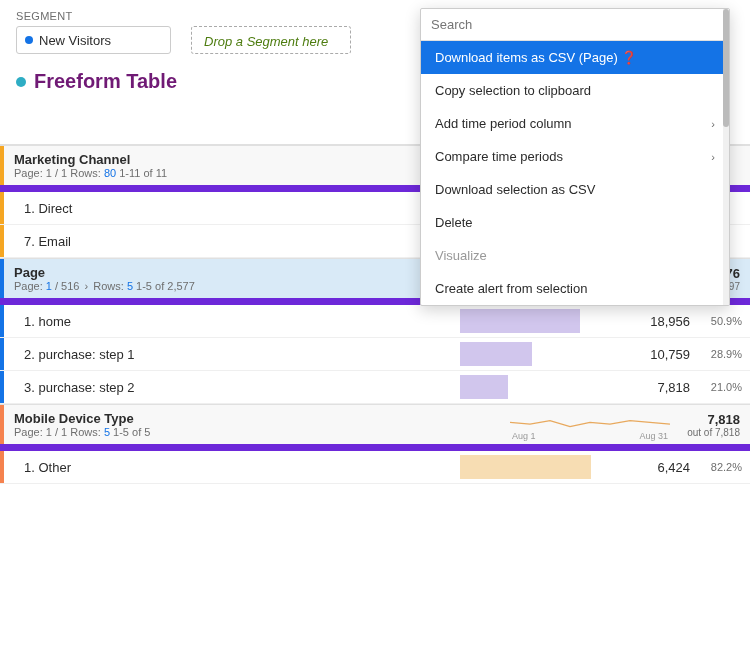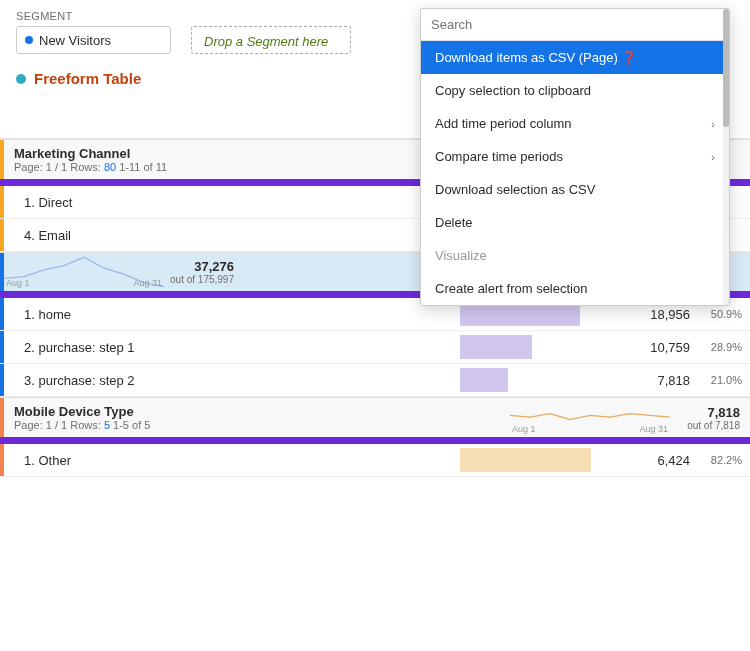--- a/index.html
+++ b/index.html
@@ -84,23 +84,23 @@
       gap: 8px;
       margin-bottom: 8px;
     }
     .freeform-dot {
       width: 10px;
       height: 10px;
       background: #2eadc4;
       border-radius: 50%;
     }
     .freeform-title {
-      font-size: 15px;
+      font-size: 20px;
       font-weight: 600;
-      color: #c2410c;
+      color: #701a75;
     }
 
     
     .table-container {
       background: #fff;
       overflow: hidden;
     }
 
     
     .table-section {
@@ -380,32 +380,42 @@
         </div>
         <div class="row-chart-cell">
           <div class="bar-teal" style="width:90%;"></div>
         </div>
         <div class="row-value"></div>
       </div>
 
       <div class="data-row">
         <div class="left-indicator indicator-yellow"></div>
         <div class="row-label">
-          <span>4. Email</span>
+          <span>7. Email</span>
         </div>
         <div class="row-chart-cell">
           <div class="bar-teal" style="width:55%;"></div>
         </div>
         <div class="row-value"></div>
       </div>
     </div>
 
     <div class="table-section section-page-header">
       <div class="table-header-row blue-bg">
         <div class="left-indicator indicator-blue"></div>
+        <div class="col-label">
+          <span class="col-label-bold">Page</span>
+          <span class="col-label-sub">
+            Page: <span style="color:#1473e6;">1</span>
+            / <span>516</span>
+            <span class="arrow">›</span>
+            Rows: <span style="color:#1473e6;">5</span>
+            <span>1-5 of 2,577</span>
+          </span>
+        </div>
         <div style="width:160px; position:relative;">
           <svg class="sparkline-svg" viewBox="0 0 160 45" preserveAspectRatio="none">
             <polyline points="0,30 20,28 40,20 60,15 80,5 100,18 120,25 140,35 160,40" fill="none" stroke="#9bb8e8" stroke-width="1.5"></polyline>
           </svg>
           <span class="chart-label-left">Aug 1</span>
           <span class="chart-label-right">Aug 31</span>
         </div>
         <div class="col-value">
           <span class="val-main">37,276</span>
           <span class="out-of-text">out of 175,997</span>

